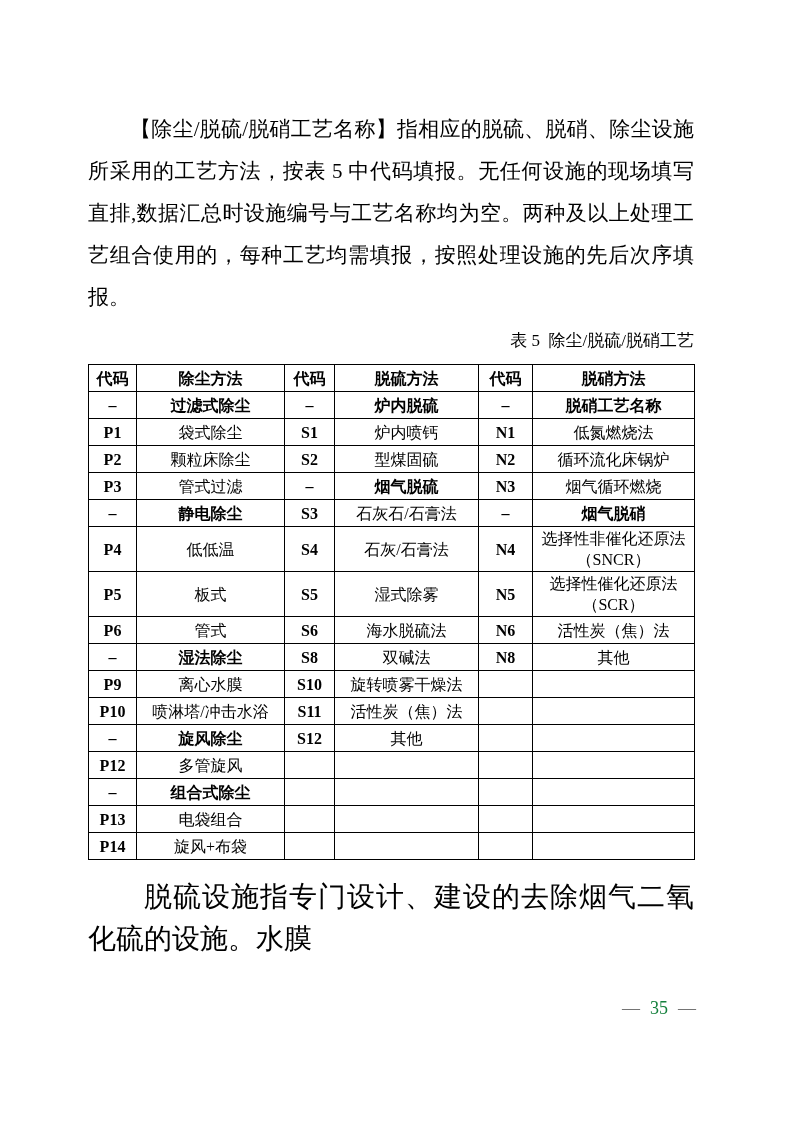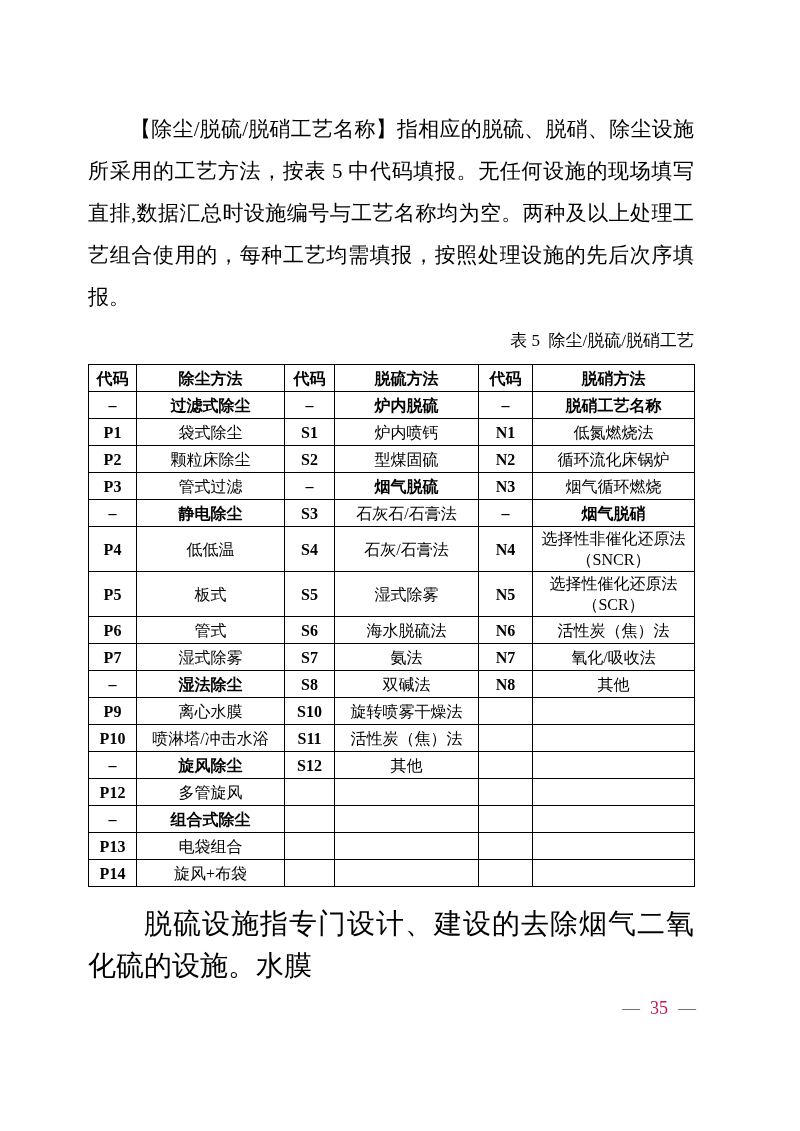--- a/index.html
+++ b/index.html
@@ -66,21 +66,21 @@
   .page-num {
     position: absolute;
     left: 100px;
     top: 996px;
     width: 606px;
     text-align: right;
     font-size: 18px;
     line-height: 24px;
   }
   .page-num .dash { color: #6e6e6e; letter-spacing: 0; padding: 0 10px; }
-  .page-num .num { color: #be185d; }
+  .page-num .num { color: #15803d; }
 </style>
 </head>
 <body>
 
 <div class="content">
 
   <div class="intro">【除尘/脱硫/脱硝工艺名称】指相应的脱硫、脱硝、除尘设施所采用的工艺方法，按表 5 中代码填报。无任何设施的现场填写直排,数据汇总时设施编号与工艺名称均为空。两种及以上处理工艺组合使用的，每种工艺均需填报，按照处理设施的先后次序填报。</div>
 
   <div class="table-title">表 5  除尘/脱硫/脱硝工艺</div>
 
@@ -164,28 +164,20 @@
         </tr>
         <tr>
           <td class="code">P6</td>
           <td>管式</td>
           <td class="code">S6</td>
           <td>海水脱硫法</td>
           <td class="code">N6</td>
           <td>活性炭（焦）法</td>
         </tr>
         <tr>
-          <td class="code">P7</td>
-          <td>湿式除雾</td>
-          <td class="code">S7</td>
-          <td>氨法</td>
-          <td class="code">N7</td>
-          <td>氧化/吸收法</td>
-        </tr>
-        <tr>
           <td class="code b">–</td>
           <td class="b">湿法除尘</td>
           <td class="code">S8</td>
           <td>双碱法</td>
           <td class="code">N8</td>
           <td>其他</td>
         </tr>
         <tr>
           <td class="code">P9</td>
           <td>离心水膜</td>

